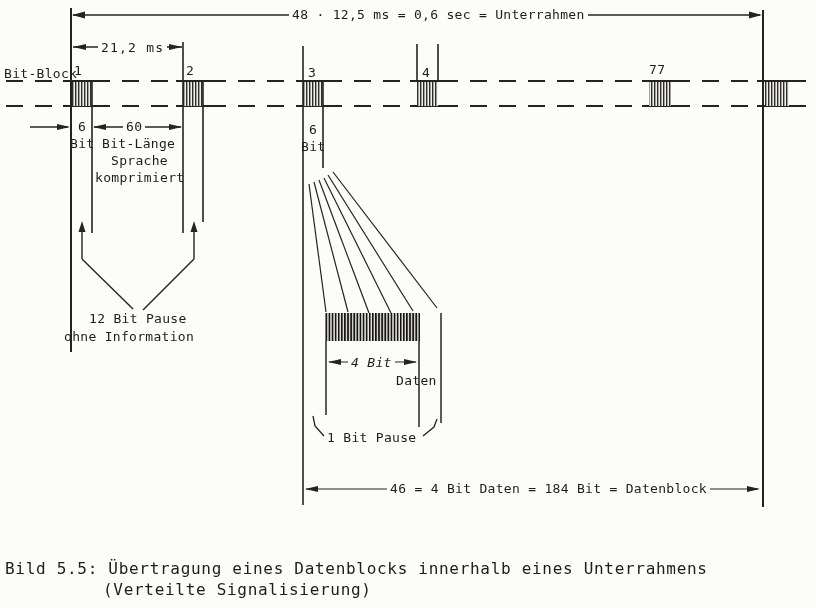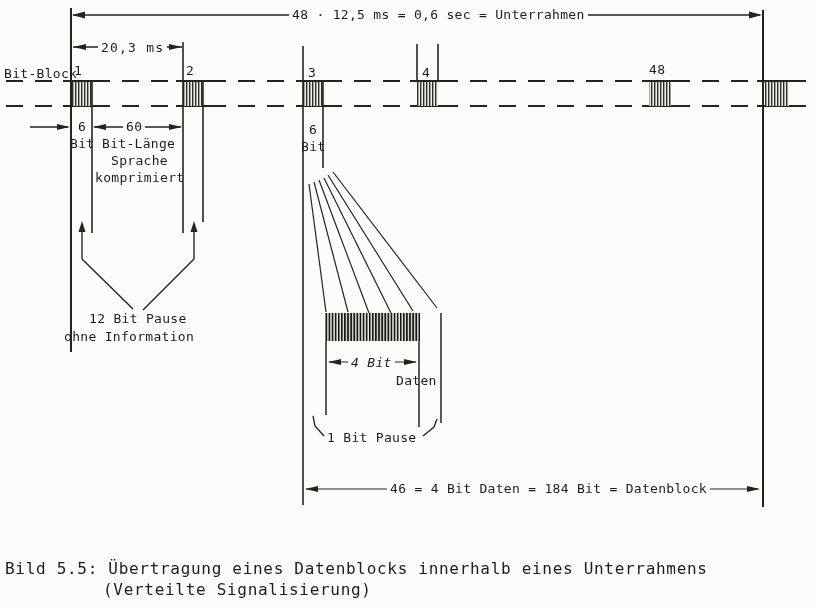--- a/index.html
+++ b/index.html
@@ -143,29 +143,29 @@
 
     <g stroke-width="1.2">
       <line x1="306" y1="489" x2="758" y2="489"></line>
       <polygon points="305,489 318,486 318,492" fill="#24241f" stroke="none"></polygon>
       <polygon points="760,489 747,486 747,492" fill="#24241f" stroke="none"></polygon>
     </g>
   </svg>
 
   <div class="t bg" style="left:289px;top:7px;">48 · 12,5 ms = 0,6 sec = Unterrahmen</div>
 
-  <div class="t bg" style="left:98px;top:40px;letter-spacing:1.2px;">20,3 ms</div>
+  <div class="t bg" style="left:98px;top:40px;letter-spacing:1.2px;">21,2 ms</div>
 
   <div class="t" style="left:4px;top:66px;">Bit-Block</div>
 
   <div class="t" style="left:74px;top:63px;">1</div>
   <div class="t" style="left:186px;top:63px;">2</div>
   <div class="t" style="left:308px;top:65px;">3</div>
   <div class="t" style="left:422px;top:65px;">4</div>
-  <div class="t" style="left:649px;top:62px;">48</div>
+  <div class="t" style="left:649px;top:62px;">77</div>
 
   <div class="t" style="left:78px;top:119px;">6</div>
   <div class="t" style="left:70px;top:136px;">Bit</div>
 
   <div class="t bg" style="left:123px;top:119px;">60</div>
   <div class="t" style="left:102px;top:136px;">Bit-Länge</div>
   <div class="t" style="left:111px;top:153px;text-align:center;">Sprache</div>
   <div class="t" style="left:95px;top:170px;">komprimiert</div>
 
   <div class="t" style="left:309px;top:122px;">6</div>

